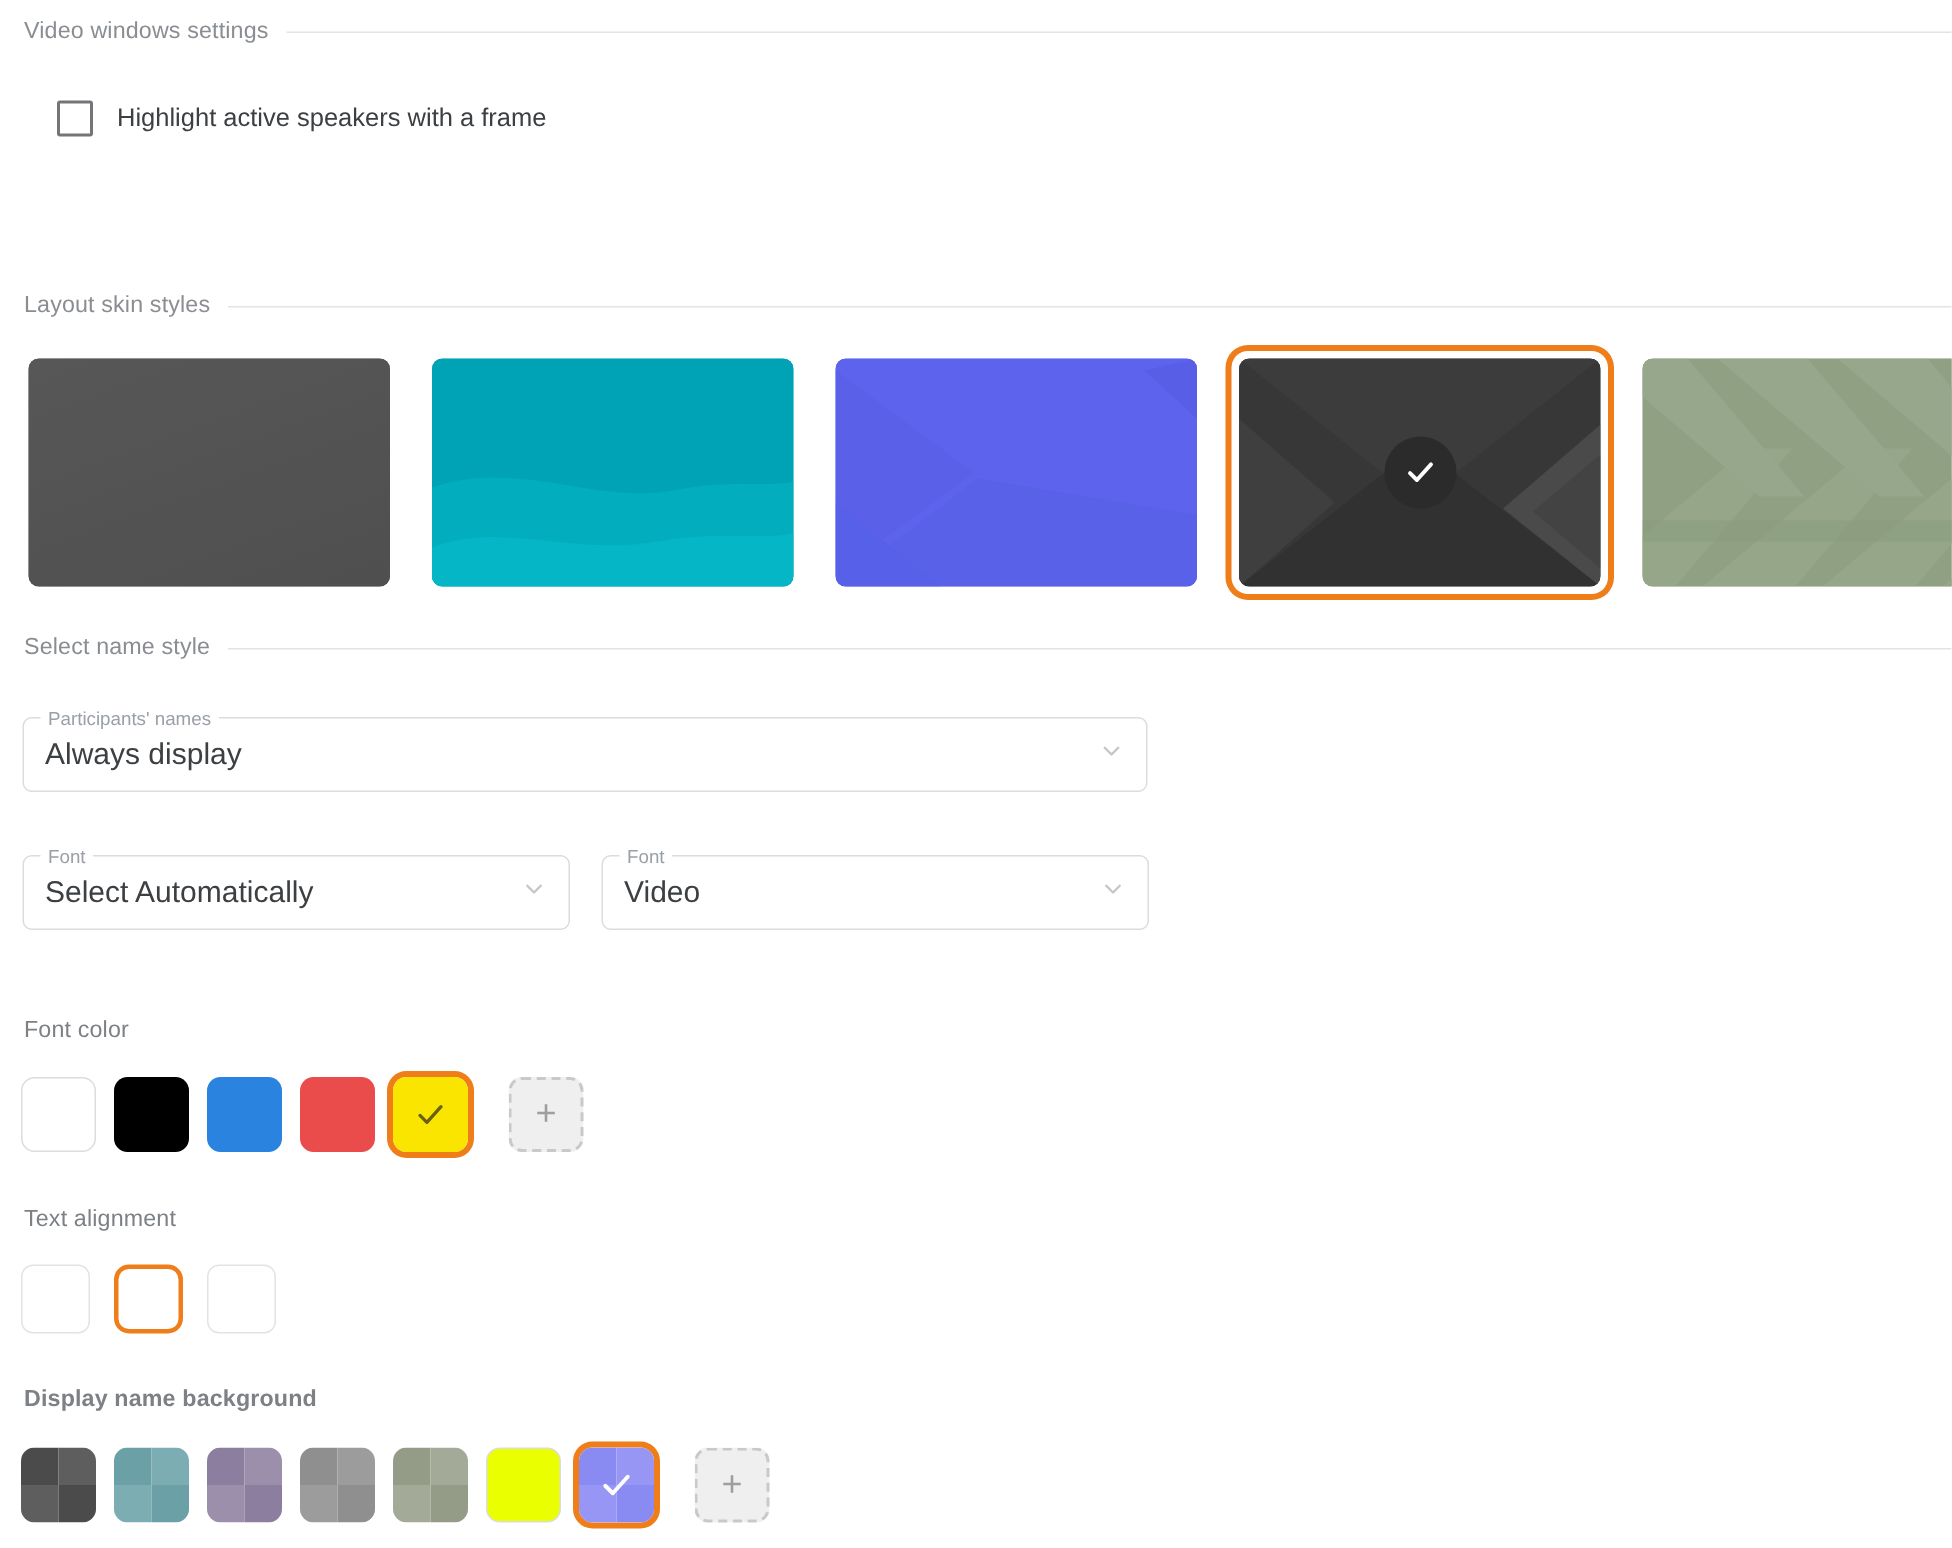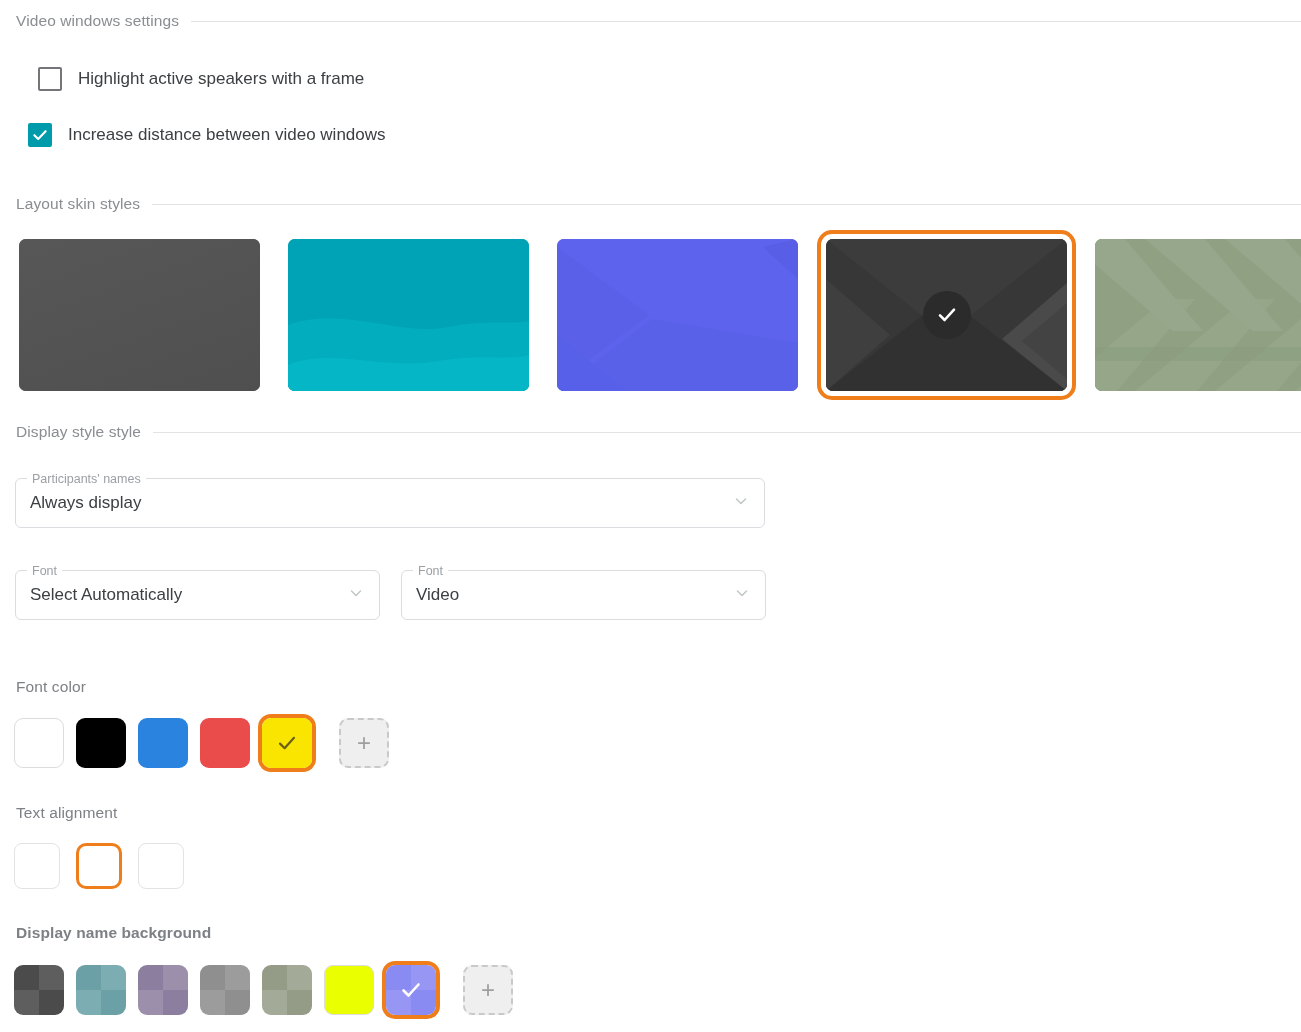--- a/index.html
+++ b/index.html
@@ -113,21 +113,21 @@
     position: absolute;
     top: -8px; left: 11px;
     background: #fff;
     padding: 0 5px;
     font-size: 12.5px;
     color: #9aa0a6;
     line-height: 16px;
     white-space: nowrap;
   }
   .select .value {
-    font-size: 17px;
+    font-size: 20px;
     color: #3c4043;
     text-align: right;
   }
   .select .chev {
     position: absolute;
     right: 14px; top: 50%;
     transform: translateY(-50%);
   }
 
   
@@ -185,30 +185,20 @@
     <span class="rule"></span>
   </div>
 
   <div style="position:absolute;left:0;top:65px;width:1301px;padding-left:10px;">
     <div class="check-row">
       <span class="cbox off"></span>
       <span class="txt">Highlight active speakers with a frame</span>
     </div>
   </div>
 
-  <div style="position:absolute;left:0;top:121px;width:1301px;">
-    <div class="check-row">
-      <span class="cbox on">
-        <svg width="18" height="18" viewBox="0 0 18 18">
-          <path d="M3.4 9.2 L7.2 13 L14.6 5.2" fill="none" stroke="#ffffff" stroke-width="2.1" stroke-linecap="round" stroke-linejoin="round"></path>
-        </svg>
-      </span>
-      <span class="txt">Increase distance between video windows</span>
-    </div>
-  </div>
 
   <div class="section-head" style="position:absolute;left:0;top:195px;width:1301px;">
     <span class="label">Layout skin styles</span>
     <span class="rule"></span>
   </div>
 
   <div class="skins" style="position:absolute;left:0;top:234px;">
 
     <div class="skin-wrap">
       <div class="skin" style="background:#535353;">
@@ -274,21 +264,21 @@
           </g>
           <g fill="#8b9c7e" opacity="0.55">
             <path d="M-20,108 L241,108 L241,122 L-20,122 Z"></path>
           </g>
         </svg>
       </div>
     </div>
   </div>
 
   <div class="section-head" style="position:absolute;left:0;top:423px;width:1301px;">
-    <span class="label">Display style style</span>
+    <span class="label">Select name style</span>
     <span class="rule"></span>
   </div>
 
   <div class="select" style="position:absolute;left:15px;top:478px;width:750px;">
     <span class="legend">Participants' names</span>
     <span class="value">Always display</span>
     <span class="chev">
       <svg width="18" height="18" viewBox="0 0 18 18">
         <path d="M4.5 7 L9 11.5 L13.5 7" fill="none" stroke="#c4c7ca" stroke-width="1.6" stroke-linecap="round" stroke-linejoin="round"></path>
       </svg>

